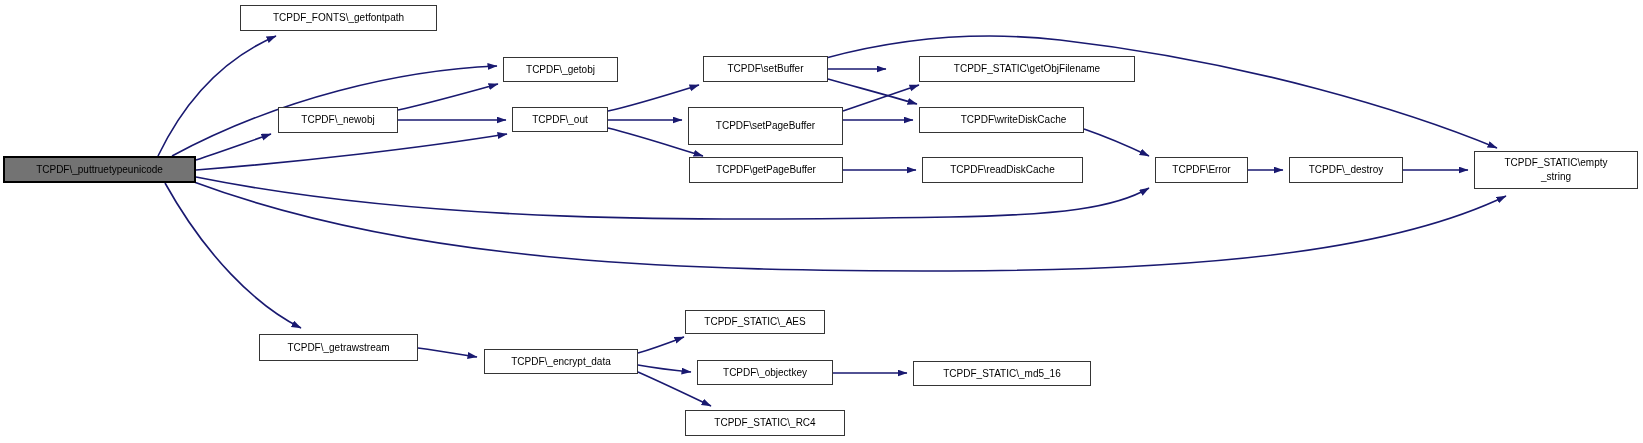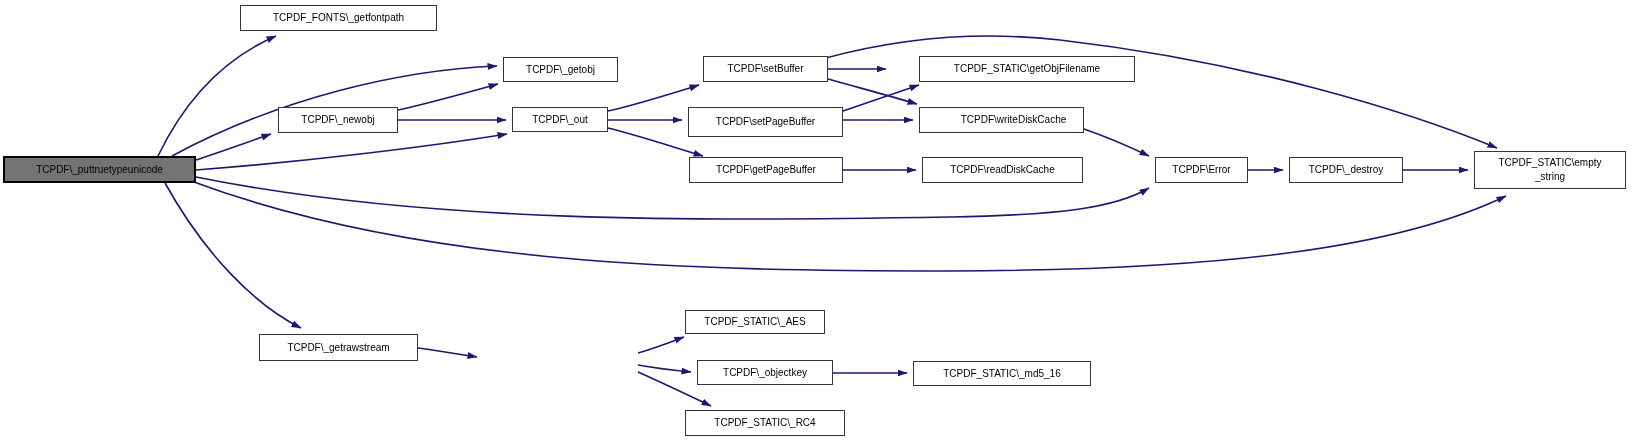--- a/index.html
+++ b/index.html
@@ -82,27 +82,28 @@
     <path class="edge" d="M 833,373 L 907,373" marker-end="url(#arrow)"></path>
   </svg>
 
   <div class="node main" style="left:3px;    top:156px; width:193px; height:27px;">TCPDF\_puttruetypeunicode</div>
   <div class="node" style="left:240px;  top:5px;   width:197px; height:26px;">TCPDF_FONTS\_getfontpath</div>
   <div class="node" style="left:503px;  top:57px;  width:115px; height:25px;">TCPDF\_getobj</div>
   <div class="node" style="left:278px;  top:107px; width:120px; height:26px;">TCPDF\_newobj</div>
   <div class="node" style="left:512px;  top:107px; width:96px;  height:25px;">TCPDF\_out</div>
   <div class="node" style="left:703px;  top:56px;  width:125px; height:26px;">TCPDF\setBuffer</div>
   <div class="node" style="left:892px;  top:56px;  width:216px; height:26px;margin-left:27px;">TCPDF_STATIC\getObjFilename</div>
-  <div class="node" style="left:688px;  top:107px; width:155px; height:30px;">TCPDF\setPageBuffer</div>
+  <div class="node" style="left:688px;  top:107px; width:155px; height:38px;">TCPDF\setPageBuffer</div>
   <div class="node" style="left:919px;  top:107px; width:165px; height:26px;padding-left:24px;">TCPDF\writeDiskCache</div>
   <div class="node" style="left:689px;  top:157px; width:154px; height:26px;">TCPDF\getPageBuffer</div>
   <div class="node" style="left:922px;  top:157px; width:161px; height:26px;">TCPDF\readDiskCache</div>
   <div class="node" style="left:1155px; top:157px; width:93px;  height:26px;">TCPDF\Error</div>
   <div class="node" style="left:1289px; top:157px; width:114px; height:26px;">TCPDF\_destroy</div>
-  <div class="node" style="left:1474px; top:151px; width:152px; height:38px;">TCPDF_STATIC\empty
+  <div class="node" style="left:1474px; top:151px; width:164px; height:38px;">TCPDF_STATIC\empty
 _string</div>
   <div class="node" style="left:259px;  top:334px; width:159px; height:27px;">TCPDF\_getrawstream</div>
+  <div class="node" style="left:484px;  top:349px; width:154px; height:25px;">TCPDF\_encrypt_data</div>
   <div class="node" style="left:685px;  top:310px; width:140px; height:24px;">TCPDF_STATIC\_AES</div>
   <div class="node" style="left:697px;  top:360px; width:136px; height:25px;">TCPDF\_objectkey</div>
   <div class="node" style="left:913px;  top:361px; width:178px; height:25px;">TCPDF_STATIC\_md5_16</div>
   <div class="node" style="left:685px;  top:410px; width:160px; height:26px;">TCPDF_STATIC\_RC4</div>
 
 </div>
 
 </body></html>

